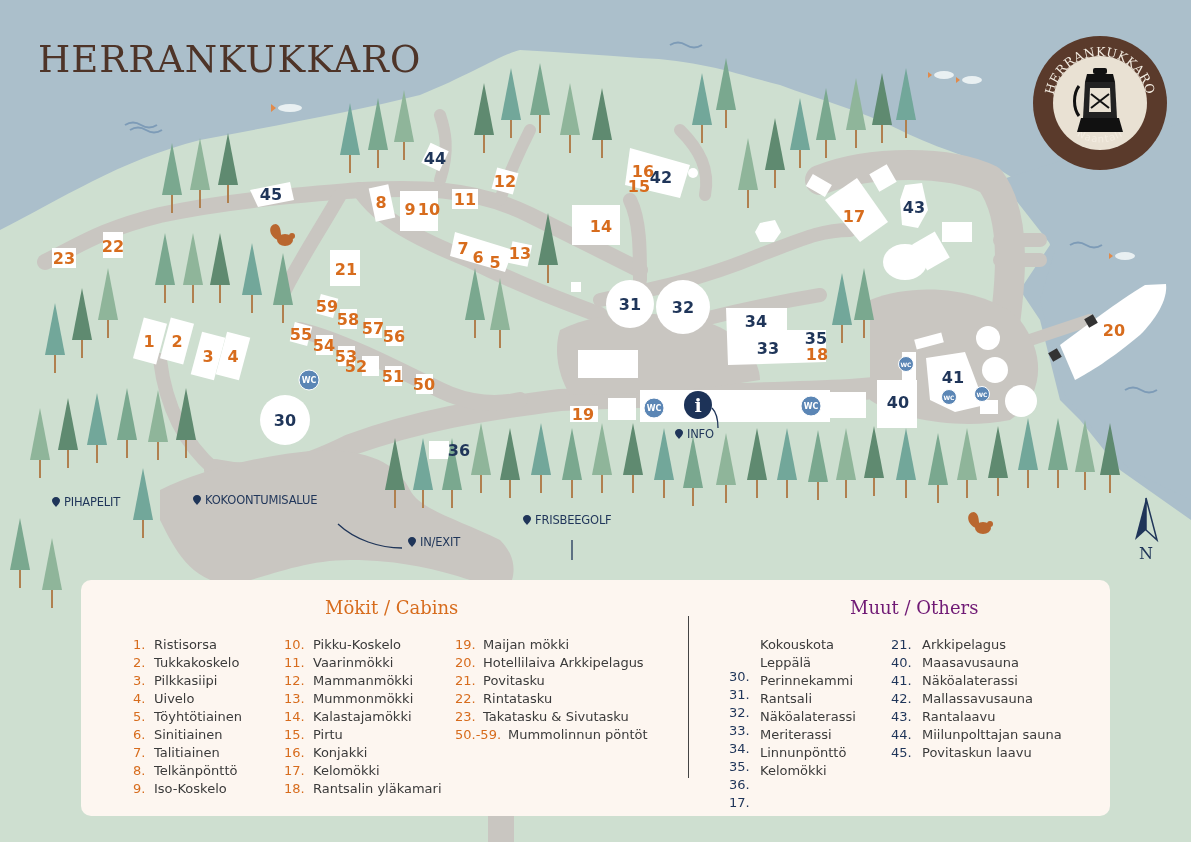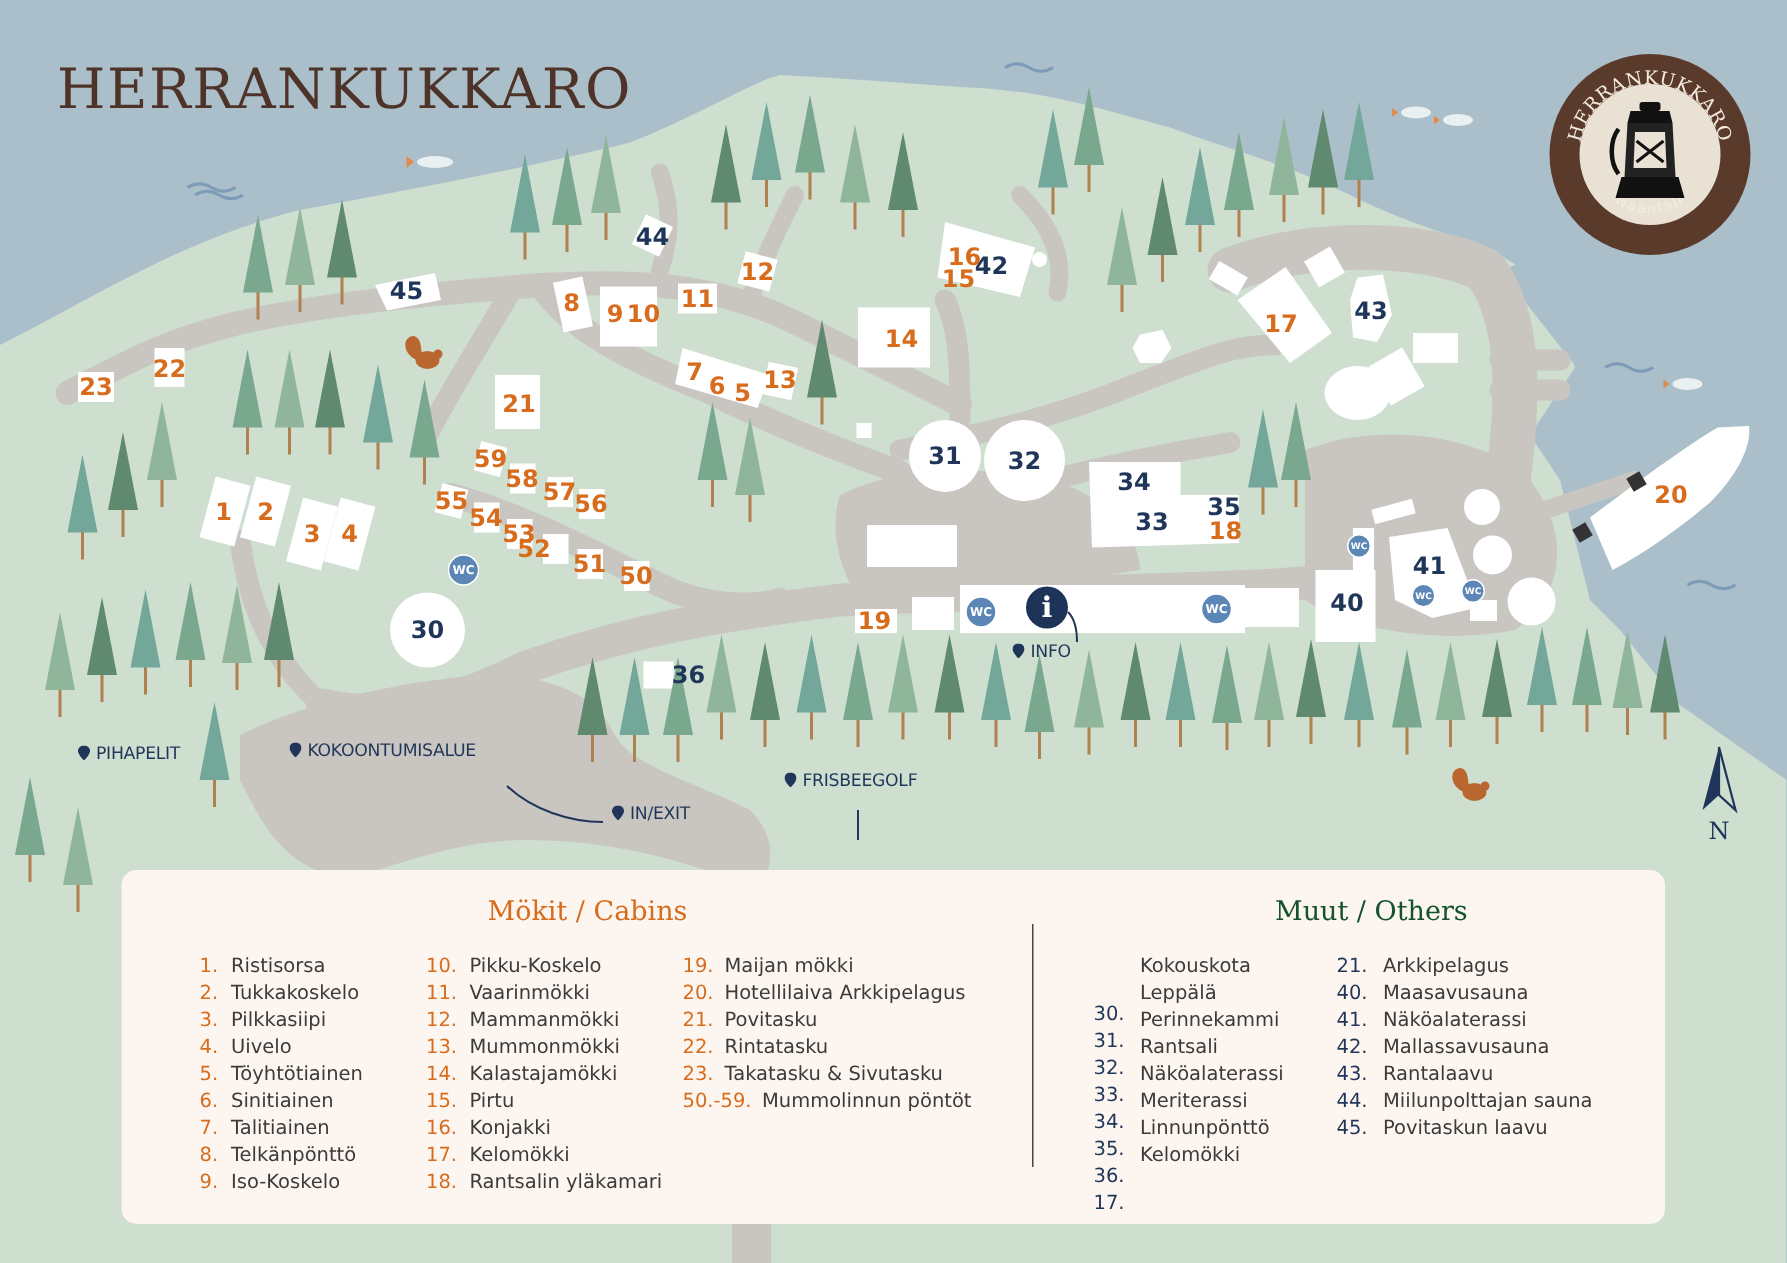--- a/index.html
+++ b/index.html
@@ -40,21 +40,21 @@
 
   
   .legend {
     position: absolute; left: 81px; top: 580px; width: 1029px; height: 236px;
     background: #fdf6f0; border-radius: 10px;
   }
   .legend h2 {
     position: absolute; font-family: "DejaVu Serif", serif; font-weight: normal; font-size: 18px; margin-left: 32px;
   }
   .legend h2.cab { color: #d76c1d; left: 212px; top: 17px; }
-  .legend h2.oth { color: #14532d; left: 737px; top: 17px; }
+  .legend h2.oth { color: #701a75; left: 737px; top: 17px; }
   .legend .divider { position: absolute; left: 607px; top: 36px; width: 1px; height: 162px; background: #444; }
   .col { position: absolute; top: 57px; }
   .row { height: 18px; font-size: 13px; color: #3b3b3b; white-space: nowrap; display: flex; }
   .row .num { display: inline-block; font-weight: normal; }
   .col.o .num { color: #d76c1d; }
   .col.b .num { color: #1f3559; }
   .c1 { left: 52px; } .c1 .num { width: 21px; }
   .c2 { left: 203px; } .c2 .num { width: 29px; }
   .c3 { left: 374px; } .c3 .num { width: 28px; }
   .c4 { left: 648px; } .c4 .num { width: 31px; margin-top: 32px; }

